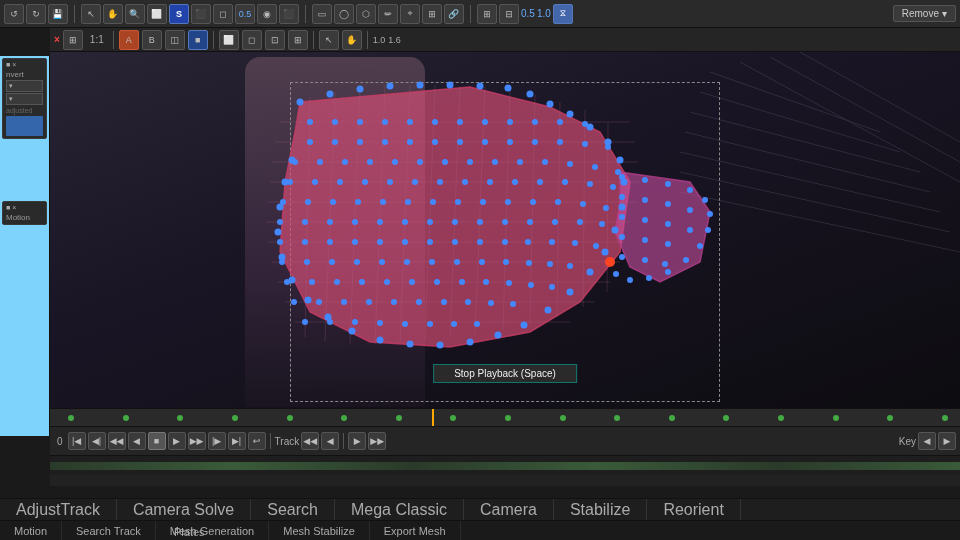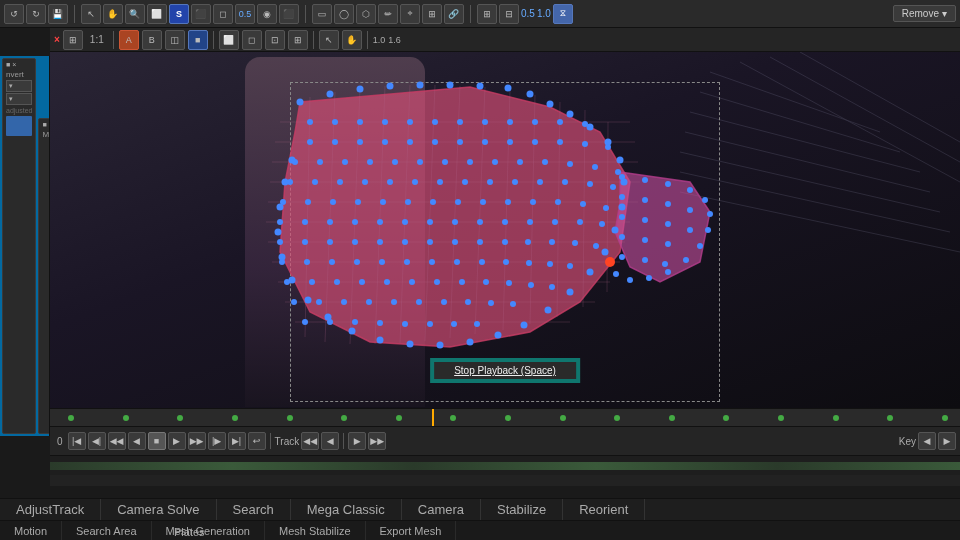--- a/index.html
+++ b/index.html
@@ -117,27 +117,26 @@
       background: linear-gradient(135deg, #3a3a4a 0%, #1a1820 30%, #2a2030 60%, #1a1a1a 100%);
     }
 
     
     #tooltip {
       position: absolute;
       bottom: 25px;
       left: 50%;
       transform: translateX(-50%);
       background: #2a2a2a;
-      border: 4px solid #0f766e;
+      border: 1px solid #0f766e;
       padding: 3px 20px;
       font-size: 10px;
       color: #eee;
       white-space: nowrap;
       z-index: 100;
-      text-decoration: underline;
     }
 
     
     #timeline-area {
       height: 56px;
       background: #222;
       border-top: 1px solid #111;
       position: relative;
     }
 
@@ -210,21 +209,21 @@
       gap: 0;
     }
 
     .bottom-tab {
       height: 100%;
       padding: 0 16px;
       display: flex;
       align-items: center;
       cursor: pointer;
       color: #aaa;
-      font-size: 13px;
+      font-size: 16px;
       border-right: 1px solid #333;
     }
 
     
     #bottom-menu {
       height: 20px;
       background: #1a1a1a;
       border-top: 1px solid #111;
       display: flex;
       align-items: center;
@@ -242,24 +241,24 @@
       border-right: 1px solid #2a2a2a;
     }
 
     
     #left-panels {
       position: absolute;
       left: 0;
       top: 28px;
       width: 50px;
       height: 380px;
-      background: #0369a1;
+      background: #7dd3fc;
       border-right: 1px solid #111;
       display: flex;
-      flex-direction: row;
+      flex-direction: column;
       gap: 2px;
       padding: 2px;
       overflow: hidden;
     }
 
     .mini-panel {
       background: #2a2a2a;
       border: 1px solid #3a3a3a;
       border-radius: 2px;
       padding: 2px 3px;
@@ -760,21 +759,21 @@
     <div class="bottom-tab">
       <span>Reorient</span>
     </div>
   </div>
 
   <div id="bottom-menu" style="position:absolute;left:0;bottom:0;right:0;height:20px;background:#1a1a1a;border-top:1px solid #111;display:flex;align-items:center;">
     <div class="bottom-menu-item">
       <span>Motion</span>
     </div>
     <div class="bottom-menu-item">
-      <span>Search Area</span>
+      <span>Search Track</span>
     </div>
     <div class="bottom-menu-item">
       <span>Mesh Generation</span>
     </div>
     <div class="bottom-menu-item">
       <span>Mesh Stabilize</span>
     </div>
     <div class="bottom-menu-item">
       <span>Export Mesh</span>
     </div>

